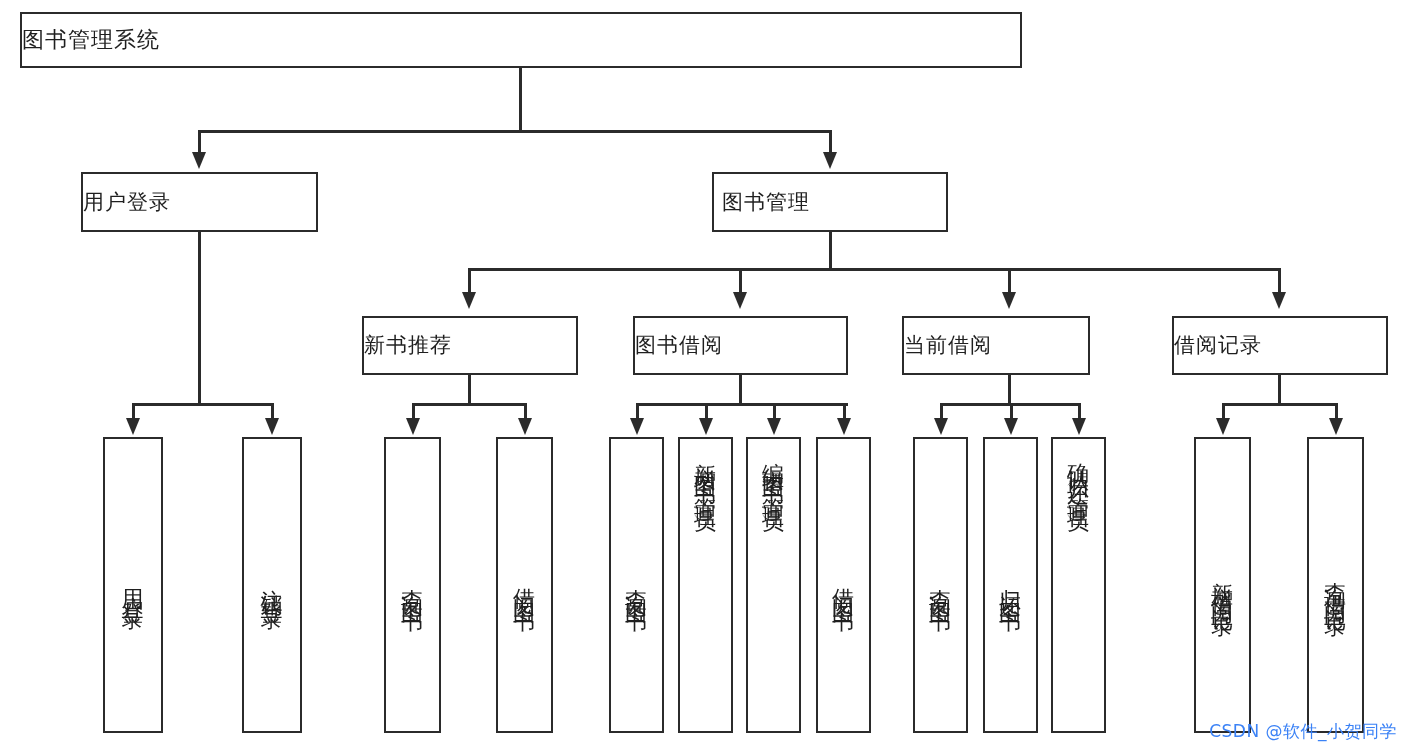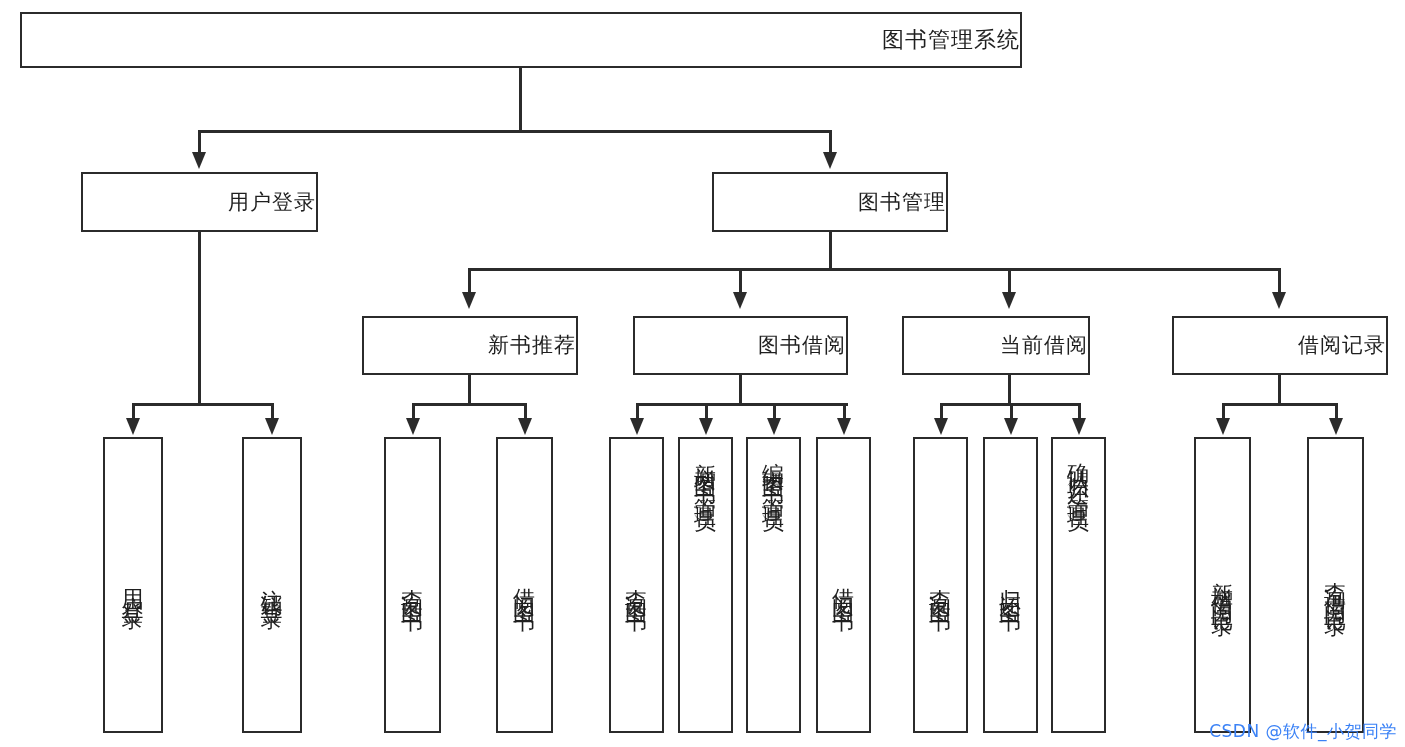--- a/index.html
+++ b/index.html
@@ -16,21 +16,21 @@
     overflow:hidden;
   }
   
   .node{
     position:absolute;
     box-sizing:border-box;
     border:2.5px solid #2b2b2b;
     background:#ffffff;
     display:flex;
     align-items:center;
-    justify-content:flex-end;
+    justify-content:flex-start;
     z-index:3;
   }
   .node .label{
     font-size:21px;
     line-height:1.18;
     letter-spacing:1px;
     color:#1f1f1f;
     white-space:nowrap;
     text-align:center;
   }
@@ -96,21 +96,21 @@
 
   <div class="conn hline" style="left:198px; top:130px; width:634px; height:2.5px;"></div>
   <div class="conn vline" style="left:198px; top:130px; width:2.5px; height:25px;"></div>
   <div class="arrow" style="left:192px; top:152px;"></div>
   <div class="conn vline" style="left:829px; top:130px; width:2.5px; height:25px;"></div>
   <div class="arrow" style="left:823px; top:152px;"></div>
 
   <div class="node" style="left:81px; top:172px; width:237px; height:60px;">
     <span class="label">用户登录</span>
   </div>
-  <div class="node" style="left:712px; top:172px; width:236px; height:60px;">
+  <div class="node" style="left:712px; top:172px; width:236px; height:60px;padding-left:8px;">
     <span class="label">图书管理</span>
   </div>
 
   <div class="conn vline" style="left:198px; top:232px; width:2.5px; height:173px;"></div>
   <div class="conn hline" style="left:132px; top:403px; width:142px; height:2.5px;"></div>
   <div class="conn vline" style="left:132px; top:403px; width:2.5px; height:17px;"></div>
   <div class="arrow" style="left:126px; top:418px;"></div>
   <div class="conn vline" style="left:271px; top:403px; width:2.5px; height:17px;"></div>
   <div class="arrow" style="left:265px; top:418px;"></div>
 
@@ -128,21 +128,21 @@
 
   <div class="node" style="left:633px; top:316px; width:215px; height:59px;">
     <span class="label">图书借阅</span>
   </div>
   <div class="node" style="left:362px; top:316px; width:216px; height:59px;">
     <span class="label">新书推荐</span>
   </div>
   <div class="node" style="left:902px; top:316px; width:188px; height:59px;">
     <span class="label">当前借阅</span>
   </div>
-  <div class="node" style="left:1172px; top:316px; width:216px; height:59px;padding-left:14px;">
+  <div class="node" style="left:1172px; top:316px; width:216px; height:59px;">
     <span class="label">借阅记录</span>
   </div>
 
   <div class="conn vline" style="left:468px; top:375px; width:2.5px; height:30px;"></div>
   <div class="conn hline" style="left:412px; top:403px; width:114px; height:2.5px;"></div>
   <div class="conn vline" style="left:412px; top:403px; width:2.5px; height:17px;"></div>
   <div class="arrow" style="left:406px; top:418px;"></div>
   <div class="conn vline" style="left:524px; top:403px; width:2.5px; height:17px;"></div>
   <div class="arrow" style="left:518px; top:418px;"></div>
 

